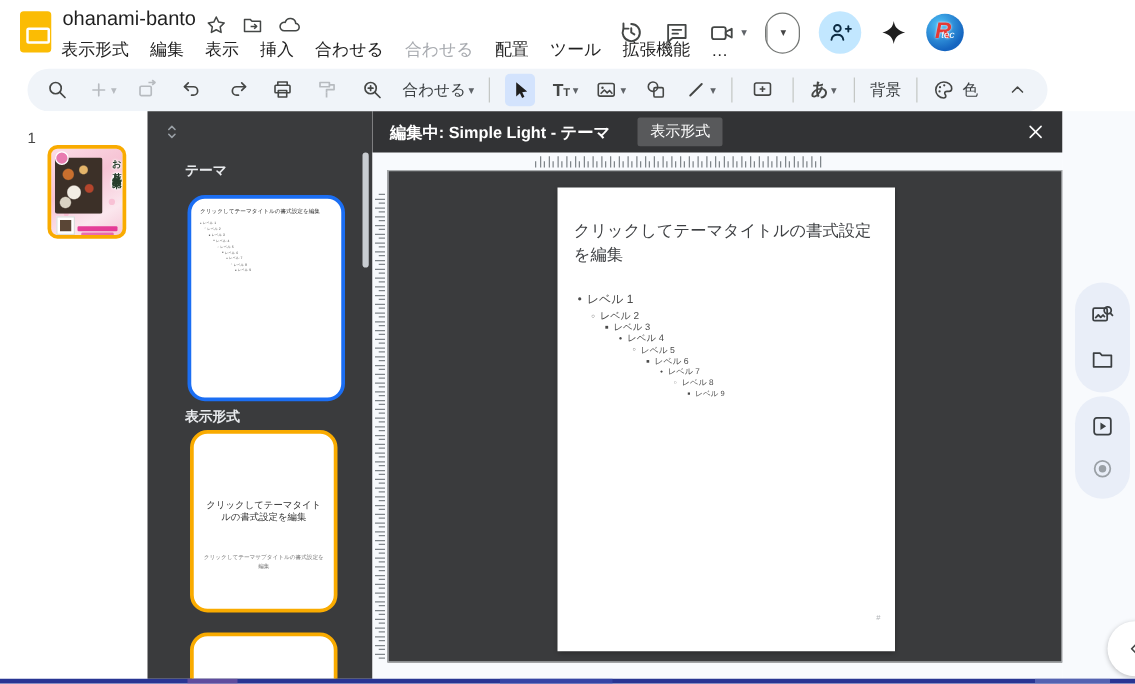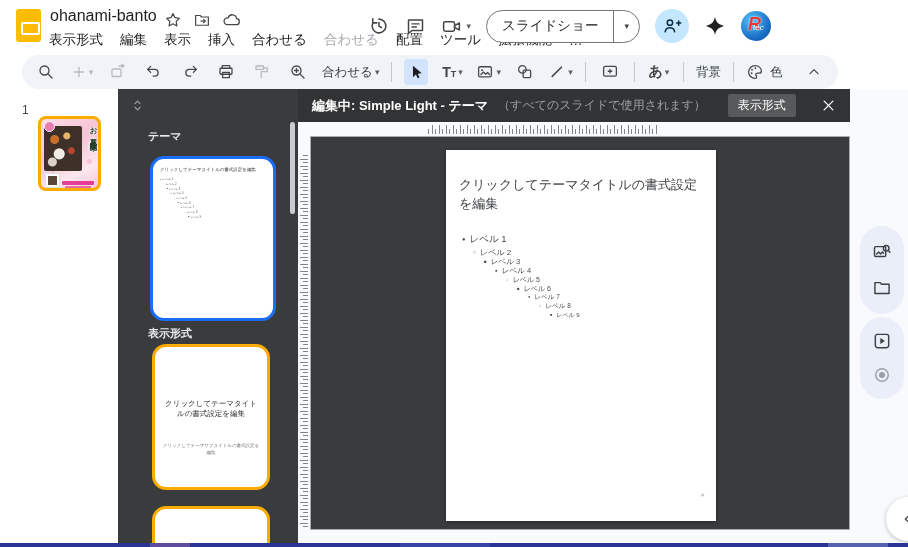--- a/index.html
+++ b/index.html
@@ -153,21 +153,20 @@
         </svg>
     </span>
     <span class="ic" style="gap:5px;">
       <svg width="21" height="21" viewBox="0 0 24 24" fill="none" stroke="#444746" stroke-width="1.7" stroke-linejoin="round">
           <rect x="3" y="6.5" width="12.5" height="11" rx="2"></rect>
           <path d="M15.5 11l5.5-3v8l-5.5-3z"></path>
         </svg>
       <span class="caret">▾</span>
     </span>
     <div class="slideshow-btn">
-      <span class="slideshow-main">スライドショー</span>
       <span class="slideshow-caret">▾</span>
     </div>
     <div class="share-circle">
       <svg width="20" height="20" viewBox="0 0 24 24" fill="none" stroke="#0b2a42" stroke-width="1.8" stroke-linecap="round" stroke-linejoin="round">
           <circle cx="9.5" cy="8" r="3.2"></circle>
           <path d="M3.8 19c.5-3.3 3.1-4.8 5.7-4.8s5.2 1.5 5.7 4.8"></path>
           <path d="M17.5 8.5h5M20 6v5"></path>
         </svg>
     </div>
     <span class="ic">
@@ -347,21 +346,20 @@
   <div class="mini-card layout-card1">
     <div class="lay-title">クリックしてテーマタイトルの書式設定を編集</div>
     <div class="lay-sub">クリックしてテーマサブタイトルの書式設定を編集</div>
   </div>
   <div class="mini-card layout-card2"></div>
 </div>
 
 <div class="edit-area">
   <div class="edit-header">
     <span class="eh-title">編集中: Simple Light - テーマ</span>
-    <span class="eh-note">（すべてのスライドで使用されます）</span>
     <span class="eh-rename">表示形式</span>
     <span class="eh-close ic">
       <svg width="15" height="15" viewBox="0 0 24 24" fill="none" stroke="#fff" stroke-width="2" stroke-linecap="round">
           <path d="M5 5l14 14M19 5L5 19"></path>
         </svg>
     </span>
   </div>
 
   <div class="hruler">
       <i style="left: 0px; height: 5px;"></i>

